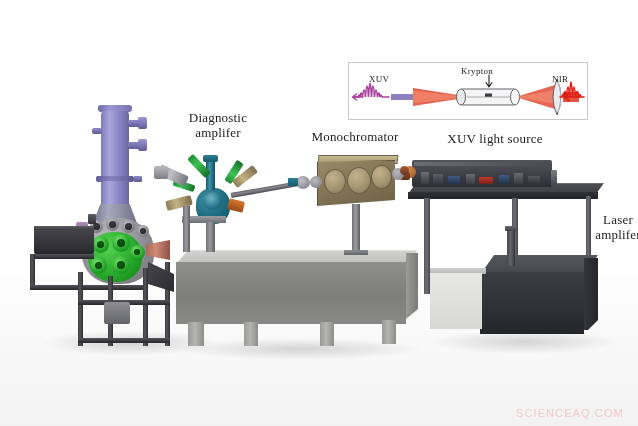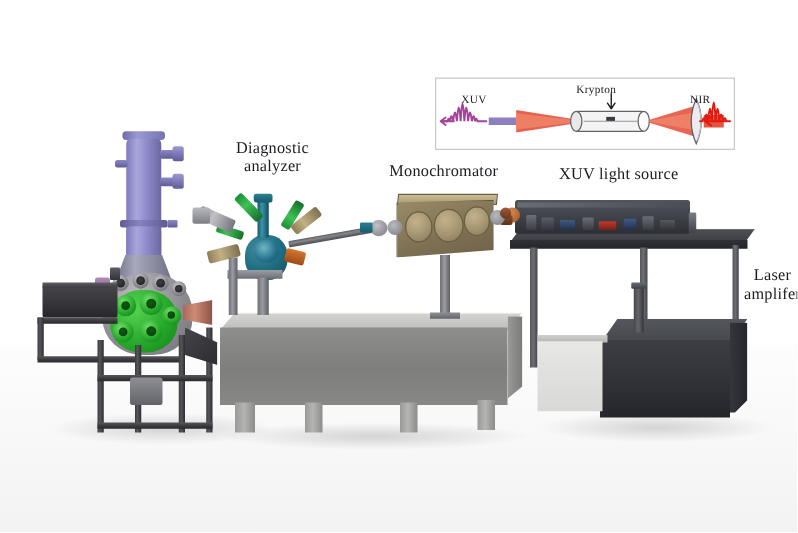--- a/index.html
+++ b/index.html
@@ -475,20 +475,21 @@
                  Q213 14 214.5 34 Q216 23 217.5 34 Q219 29 220 34 L223 34" stroke="#e01b12" stroke-width="1.6" fill="none" stroke-linecap="round" transform="translate(12,0)"></path>
       </g>
     </svg>
 
     <span class="inset-lbl" style="left:20px; top:11px;">XUV</span>
     <span class="inset-lbl" style="left:112px; top:3px;">Krypton</span>
     <span class="inset-lbl" style="left:203px; top:11px;">NIR</span>
   </div>
 
   <div class="lbl" style="left:168px; top:110px; width:100px;">Diagnostic
-analyzer</div>
+amplifer</div>
   <div class="lbl" style="left:432px; top:131px; width:126px;">XUV light source</div>
   <div class="lbl" style="left:300px; top:129px; width:110px;">Monochromator</div>
   <div class="lbl" style="left:578px; top:212px; width:80px;">Laser
 amplifer</div>
 
+  <div class="watermark" style="left:516px; top:407px;">SCIENCEAQ.COM</div>
 
 </div>
 
 </body></html>

